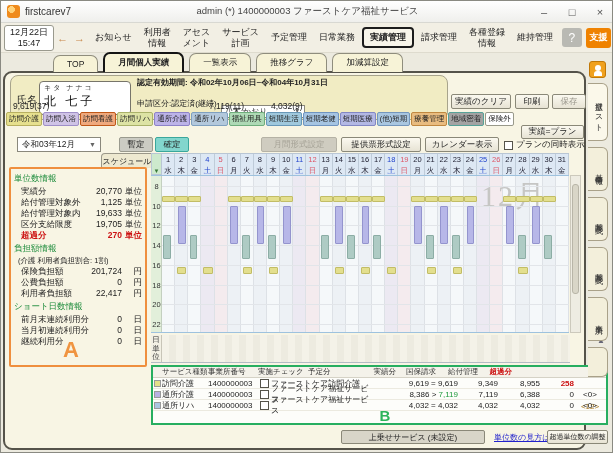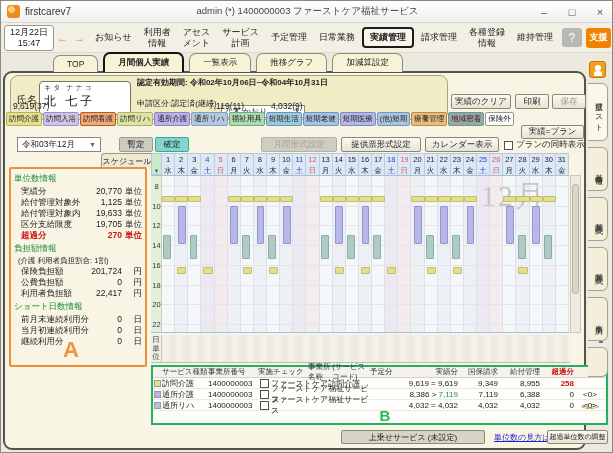--- a/index.html
+++ b/index.html
@@ -532,24 +532,20 @@
   </div>
   <div class="abs railarrow" style="left:596px;top:336px;">▲</div>
   <div class="abs railarrow" style="left:596px;top:350px;">▼</div>
 
   <div class="abs bbox">
     <div class="thead">
       <div class="c-sw"></div>
       <div class="c-type">サービス種類</div>
       <div class="c-no">事業所番号</div>
       <div style="width:50px;">実施チェック</div>
-      <div class="c-name" style="flex:1;">
-        <span>事業所名称</span>
-        <span>(サービスコード)</span>
-      </div>
       <div class="h-plan">
         <span>予定分</span>
         <span>実績分</span>
       </div>
       <div class="c-kok">国保請求</div>
       <div class="c-kyu">給付管理</div>
       <div class="c-exc red">超過分</div>
       <div class="c-ext"></div>
     </div>
     <div>

